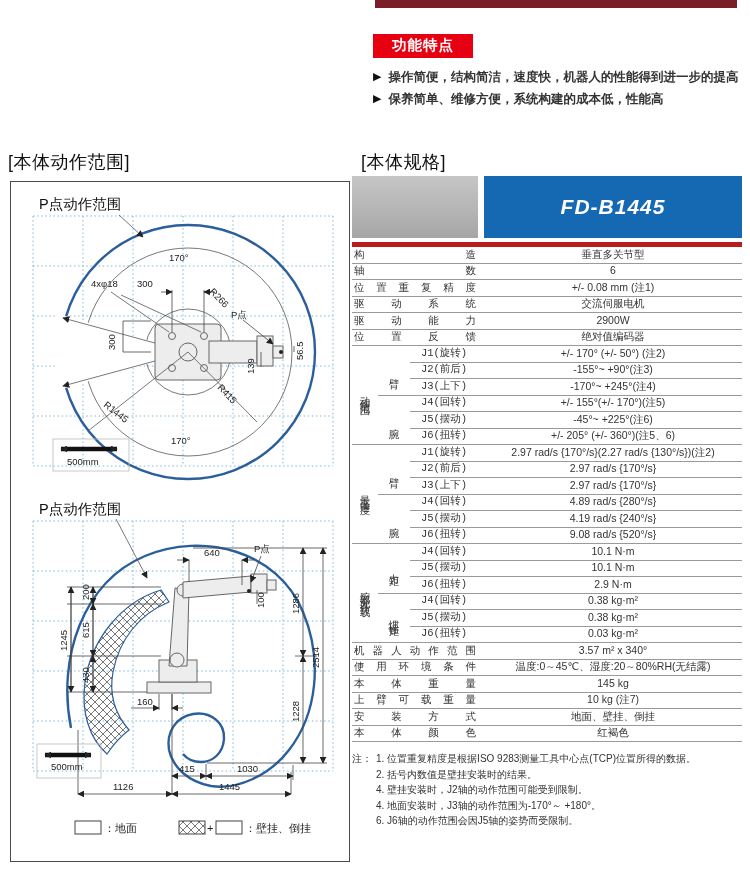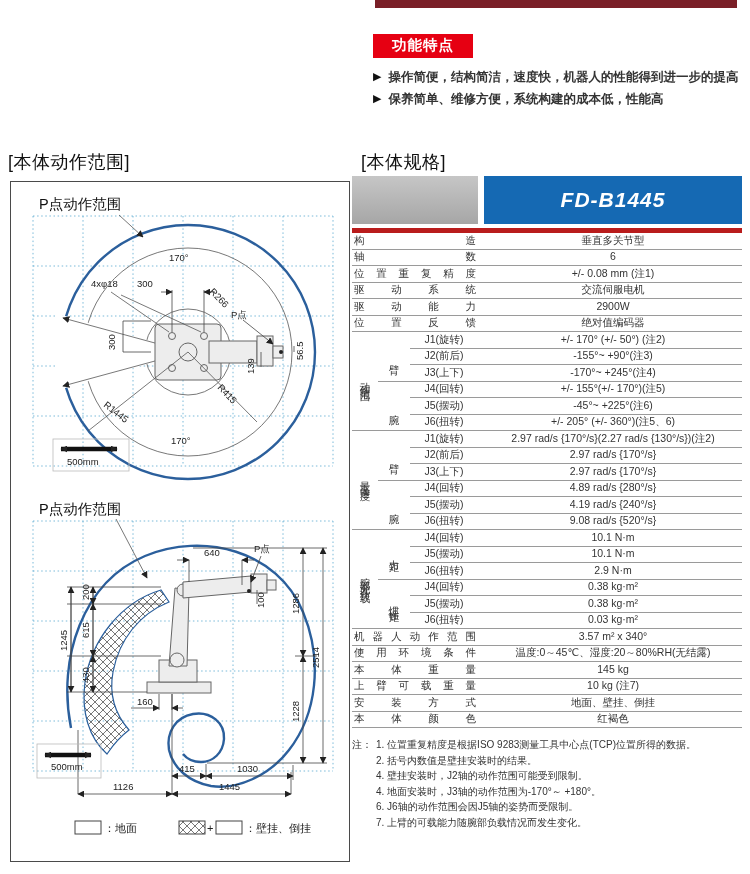--- a/index.html
+++ b/index.html
@@ -14,33 +14,33 @@
   .tri{color:#111;font-size:11px;line-height:1.8;}
 
   .sec-heading{position:absolute;font-size:18px;color:#111;letter-spacing:0.5px;}
   #mr-heading{left:8px;top:150px;}
   #spec-heading{left:344px;top:150px;margin-left:17px;}
 
   .diag-box{position:absolute;left:10px;top:181px;width:338px;height:679px;border:1px solid #4a4a4a;background:#fff;}
   .diag-box svg{display:block;}
 
   .spec{position:absolute;left:352px;top:176px;width:390px;}
-  .spec-header{display:flex;gap:6px;height:48px;}
+  .spec-header{display:flex;gap:6px;height:62px;}
   .spec-header .gray{width:126px;background:linear-gradient(#c6c6c6,#a6a6a6);}
   .spec-header .blue{flex:1;display:flex;align-items:center;justify-content:center;}
   .model{color:#fff;font-size:21px;font-weight:bold;font-style:italic;letter-spacing:1px;font-family:"Liberation Sans","DejaVu Sans",sans-serif;}
 
   table.spec-table{border-collapse:collapse;width:390px;margin-top:4px;font-size:10.5px;color:#333;table-layout:fixed;border-top:5px solid #b91c1c;}
   table.spec-table td{height:15.5px;padding:0 2px;border-bottom:1px solid #9a9a9a;vertical-align:middle;line-height:1.1;}
   td.gap{border-bottom:none;padding:0;}
   td.lbl{padding:0 11px;}
   .jl{text-align:justify;text-align-last:justify;width:100%;}
   td.grp,td.sub{text-align:center;}
   .vert{writing-mode:vertical-rl;text-orientation:upright;letter-spacing:3px;line-height:1.05;display:inline-block;}
-  td.joint{text-align:center;}
+  td.joint{text-align:center;font-family:Liberation Mono, monospace;}
   td.val{text-align:center;white-space:nowrap;overflow:hidden;}
 
   .notes{margin-top:9px;font-size:10px;color:#333;line-height:1.55;display:flex;}
   .notes .pre{white-space:nowrap;margin-right:4px;}
   .note-line{white-space:nowrap;}
 
   text{font-family:"Liberation Sans","DejaVu Sans",sans-serif;}
   .dtxt{font-size:9.5px;fill:#222;}
   .dtitle{font-size:14.5px;fill:#111;}
   .dim{stroke:#444;stroke-width:0.8;fill:none;}
@@ -441,16 +441,15 @@
   </table>
 
   <div class="notes">
     <span class="pre">注：</span>
     <div>
       <div class="note-line">1. 位置重复精度是根据ISO 9283测量工具中心点(TCP)位置所得的数据。</div>
       <div class="note-line">2. 括号内数值是壁挂安装时的结果。</div>
       <div class="note-line">4. 壁挂安装时，J2轴的动作范围可能受到限制。</div>
       <div class="note-line">4. 地面安装时，J3轴的动作范围为-170°～ +180°。</div>
       <div class="note-line">6. J6轴的动作范围会因J5轴的姿势而受限制。</div>
-      <div class="note-line">7. 上臂的可载能力随腕部负载情况而发生变化。</div>
     </div>
   </div>
 </div>
 
 </body></html>

